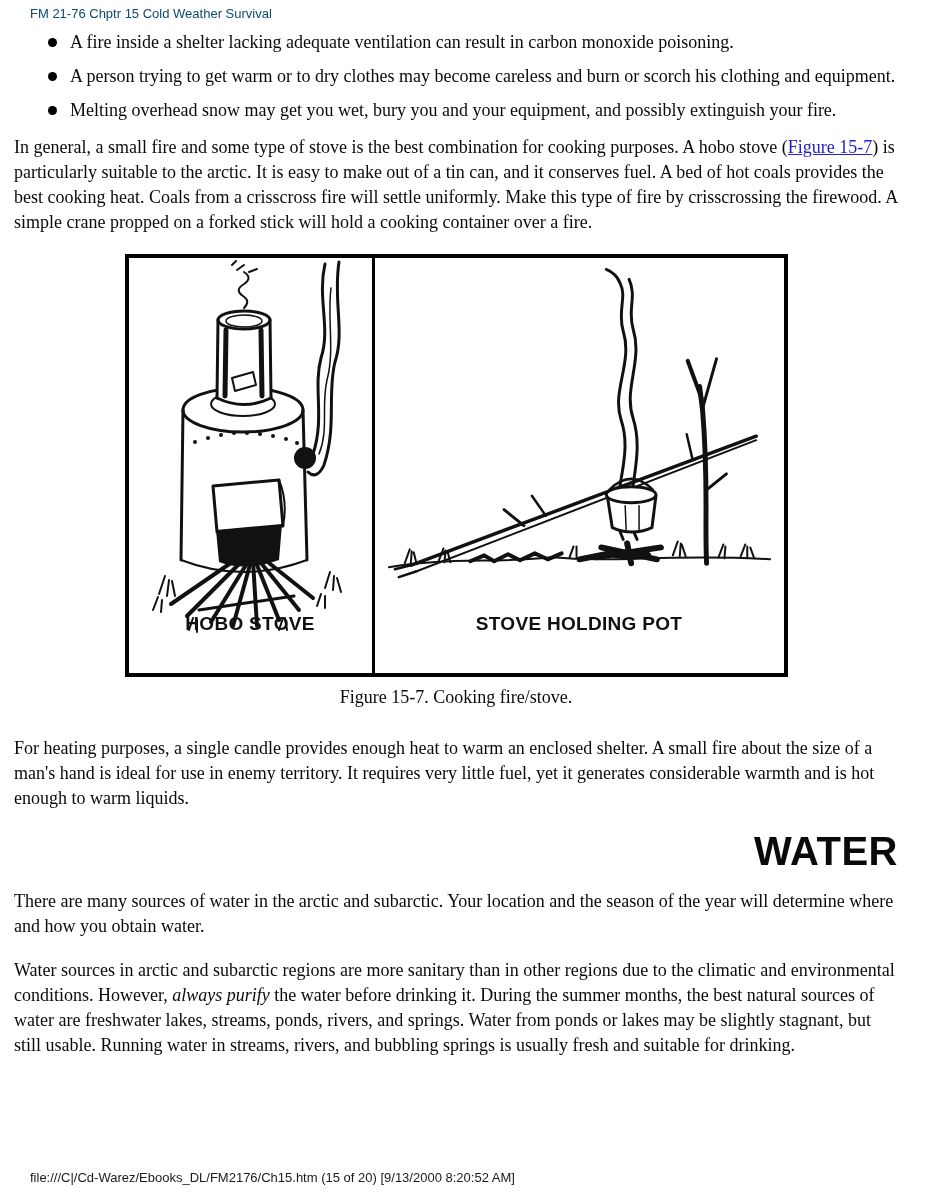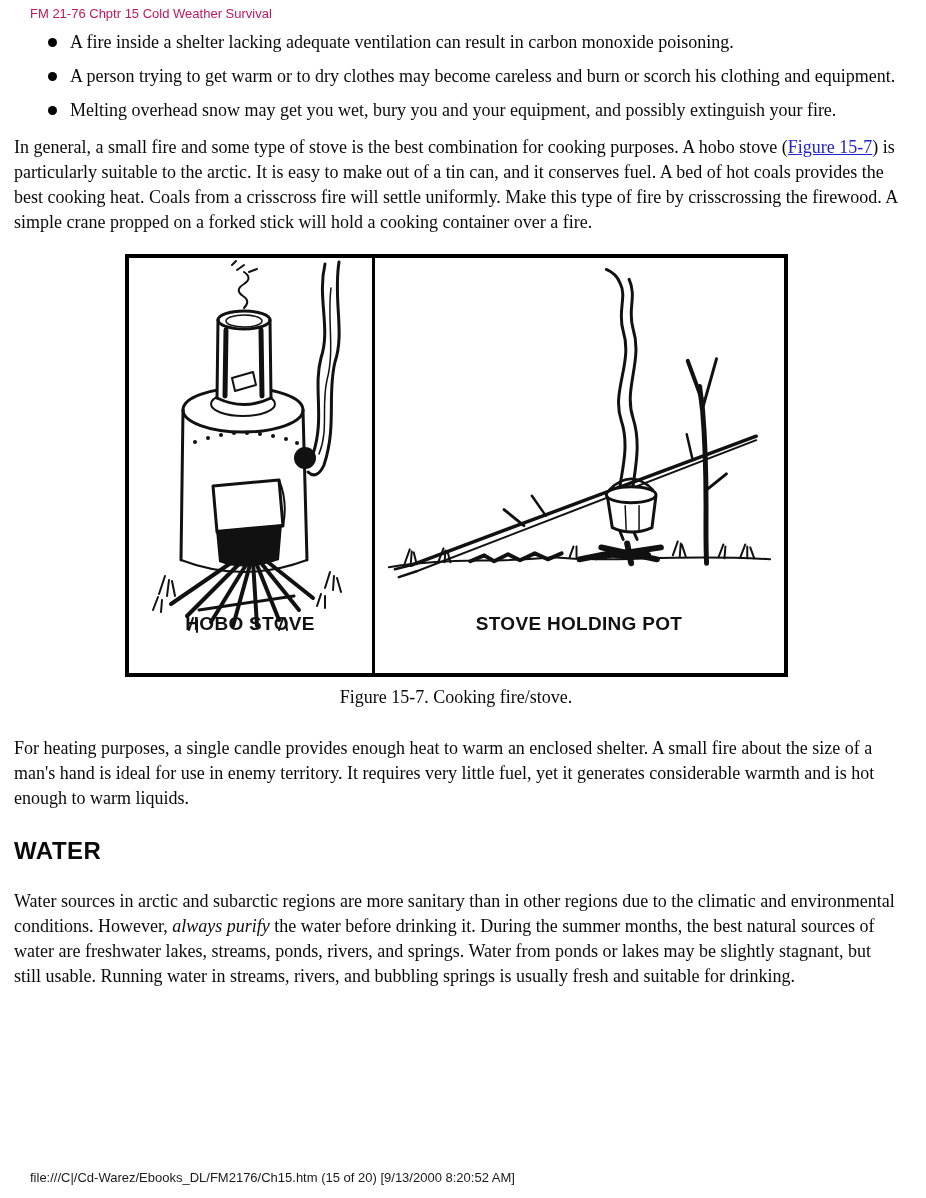--- a/index.html
+++ b/index.html
@@ -3,21 +3,21 @@
 <meta charset="utf-8">
 <style>
   html,body{margin:0;padding:0;background:#e8e8e8;}
   .page{
     position:relative;width:926px;height:1198px;background:#ffffff;
     font-family:"Liberation Serif", serif;color:#0a0a0a;overflow:hidden;
     margin:0 auto;
   }
   .doc-header{
     position:absolute;left:30px;top:6px;
-    font-family:"Liberation Sans", sans-serif;font-size:13px;color:#be185d;
+    font-family:"Liberation Sans", sans-serif;font-size:13px;color:#0c4a6e;
   }
   .main{position:absolute;left:14px;top:30px;width:884px;}
   ul.bullet-list{list-style:none;margin:0 0 12px 0;padding:0;}
   ul.bullet-list li{
     position:relative;padding-left:56px;margin-bottom:9px;
     font-size:18px;line-height:25px;
   }
   .bullet-dot{
     position:absolute;left:34px;top:8px;width:9px;height:9px;
     background:#000;border-radius:50%;
@@ -38,22 +38,22 @@
     position:absolute;left:0;right:0;bottom:38px;text-align:center;
     font-family:"Liberation Sans", sans-serif;font-weight:bold;font-size:19px;
     letter-spacing:0.3px;color:#111;
   }
   .figure-caption{
     text-align:center;font-weight:normal;font-size:18px;line-height:25px;
     margin:0 0 26px 0;
   }
   .stray-mark{position:absolute;left:121px;top:774px;width:3px;height:3px;background:#9a9a9a;border-radius:50%;}
   h1.water-heading{
-    text-align:left;font-family:"Liberation Sans", sans-serif;
-    font-weight:bold;font-size:24px;line-height:36px;letter-spacing:0.5px;
+    text-align:right;font-family:"Liberation Sans", sans-serif;
+    font-weight:bold;font-size:40px;line-height:36px;letter-spacing:0.5px;
     margin:22px 0 20px 0;color:#0a0a0a;
   }
   .doc-footer{
     position:absolute;left:30px;top:1170px;
     font-family:"Liberation Sans", sans-serif;font-size:13px;color:#1a1a1a;
   }
 </style>
 </head>
 <body>
 
@@ -190,20 +190,21 @@
       </div>
 
     </div>
 
     <p class="figure-caption">Figure 15-7. Cooking fire/stove.</p>
 
     <p class="body-text">For heating purposes, a single candle provides enough heat to warm an enclosed shelter. A small fire about the size of a man's hand is ideal for use in enemy territory. It requires very little fuel, yet it generates considerable warmth and is hot enough to warm liquids.</p>
 
     <h1 class="water-heading">WATER</h1>
 
+    <p class="body-text">There are many sources of water in the arctic and subarctic. Your location and the season of the year will determine where and how you obtain water.</p>
 
     <p class="body-text"><span>Water sources in arctic and subarctic regions are more sanitary than in other regions due to the climatic and environmental conditions. However, </span><span class="italic">always purify</span><span> the water before drinking it. During the summer months, the best natural sources of water are freshwater lakes, streams, ponds, rivers, and springs. Water from ponds or lakes may be slightly stagnant, but still usable. Running water in streams, rivers, and bubbling springs is usually fresh and suitable for drinking.</span></p>
 
   </div>
 
   <div class="stray-mark"></div>
 
   <div class="doc-footer">file:///C|/Cd-Warez/Ebooks_DL/FM2176/Ch15.htm (15 of 20) [9/13/2000 8:20:52 AM]</div>
 
 </div>

